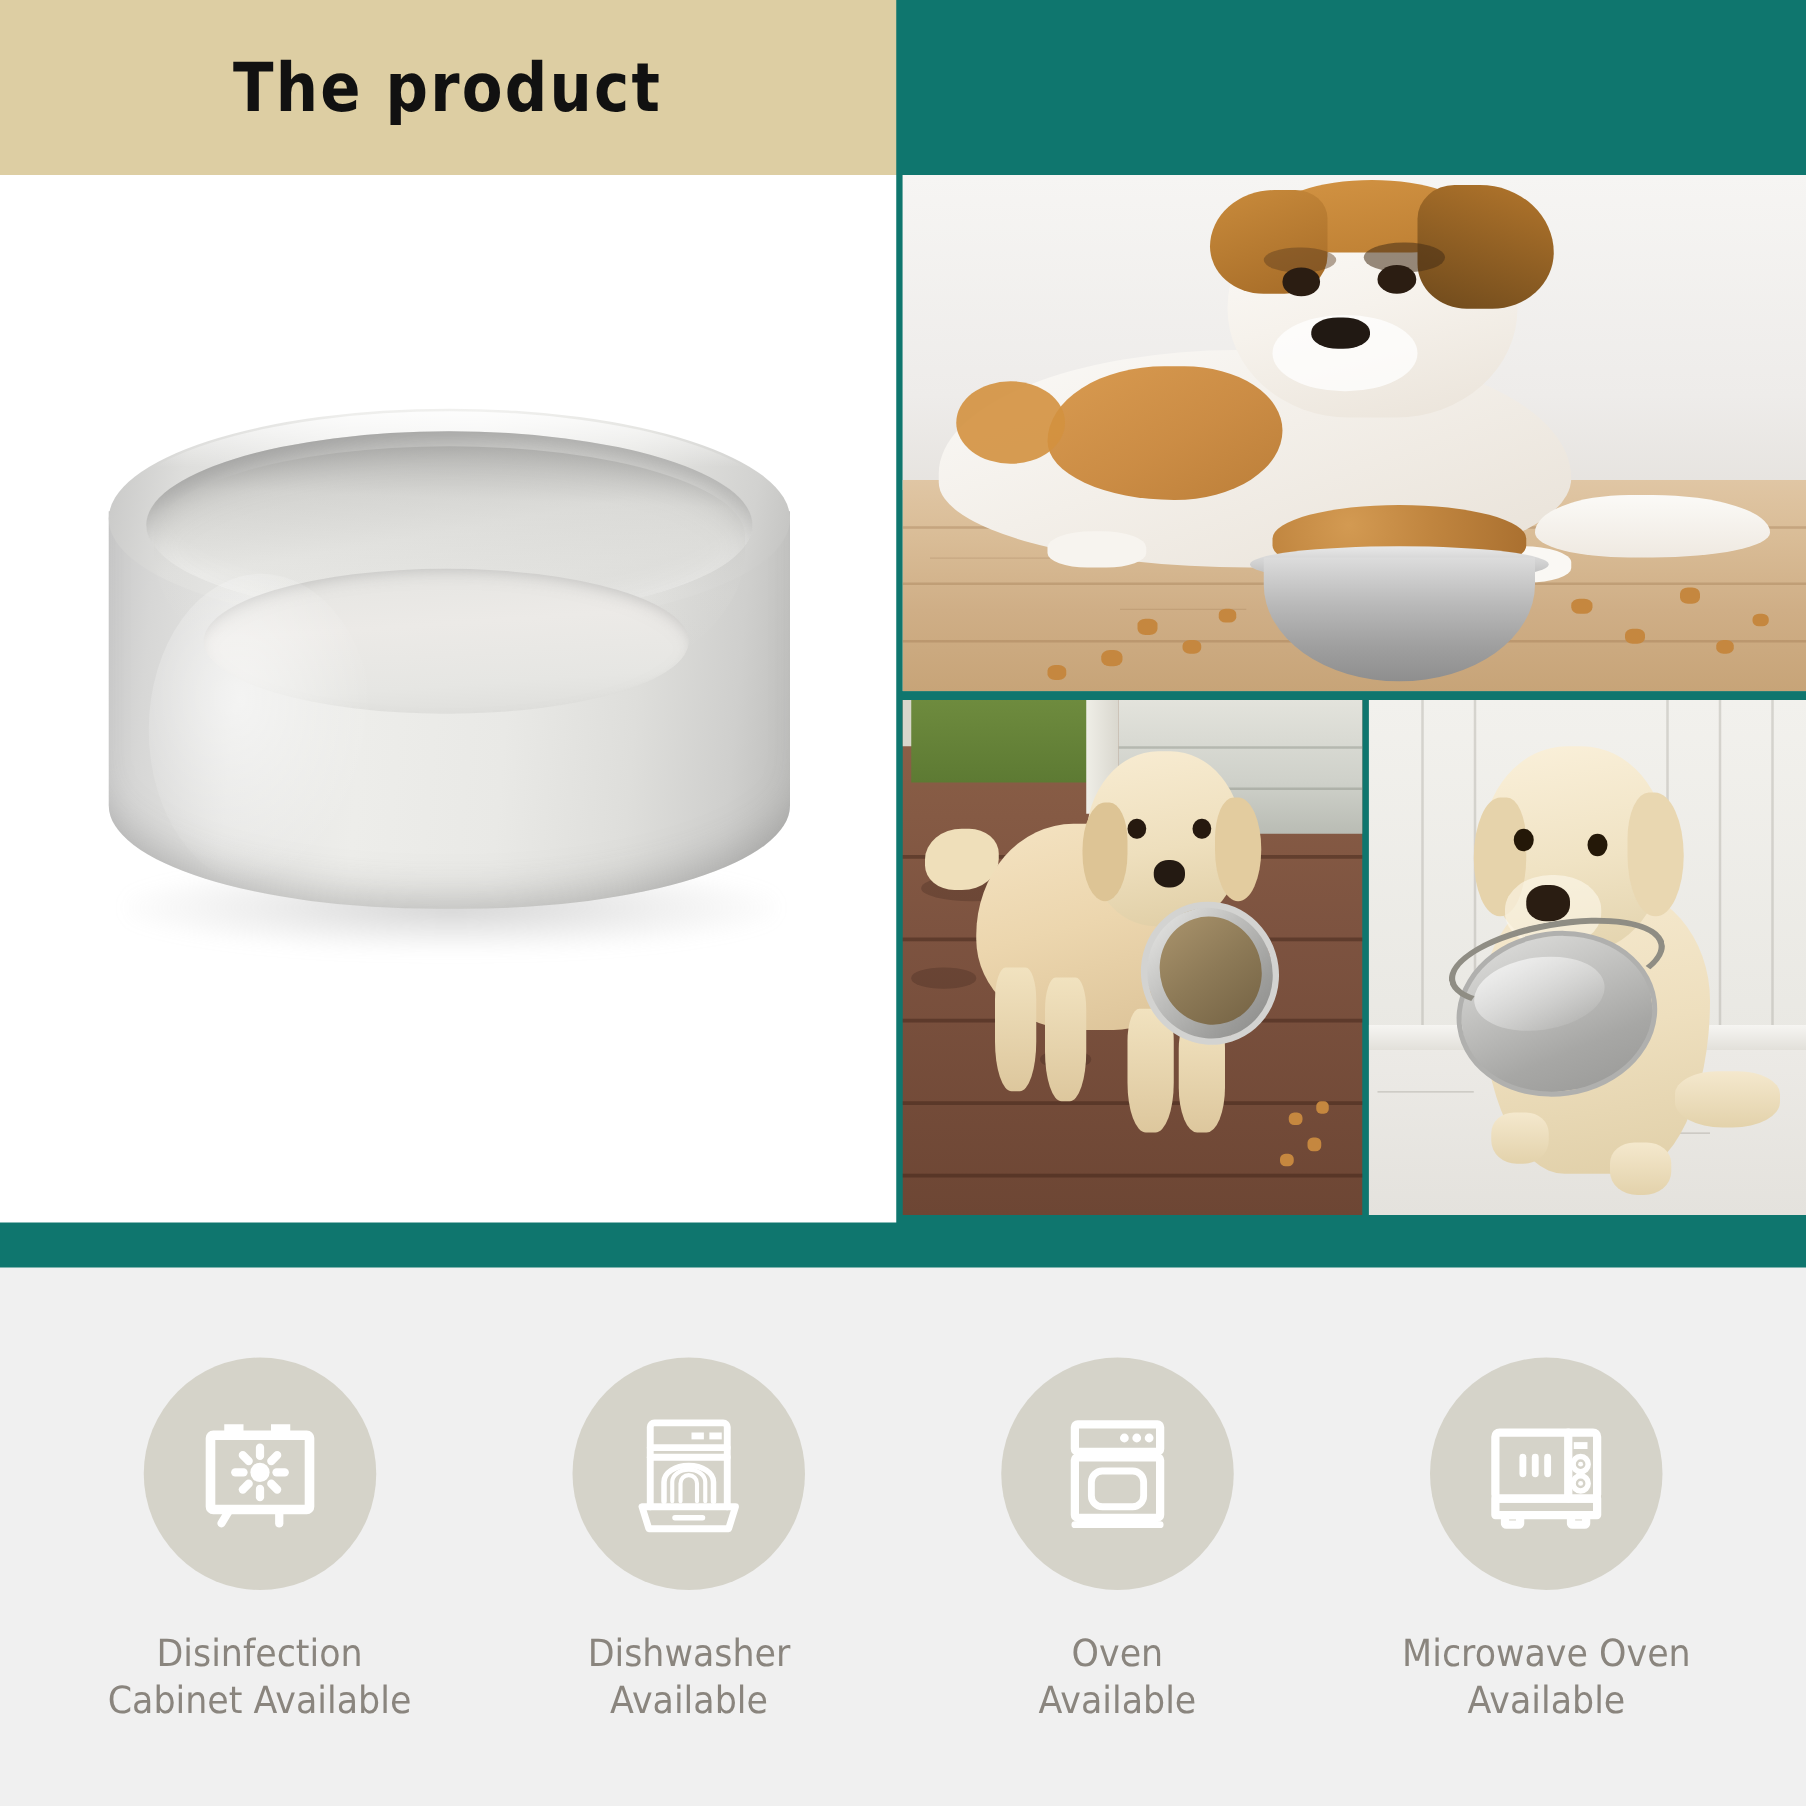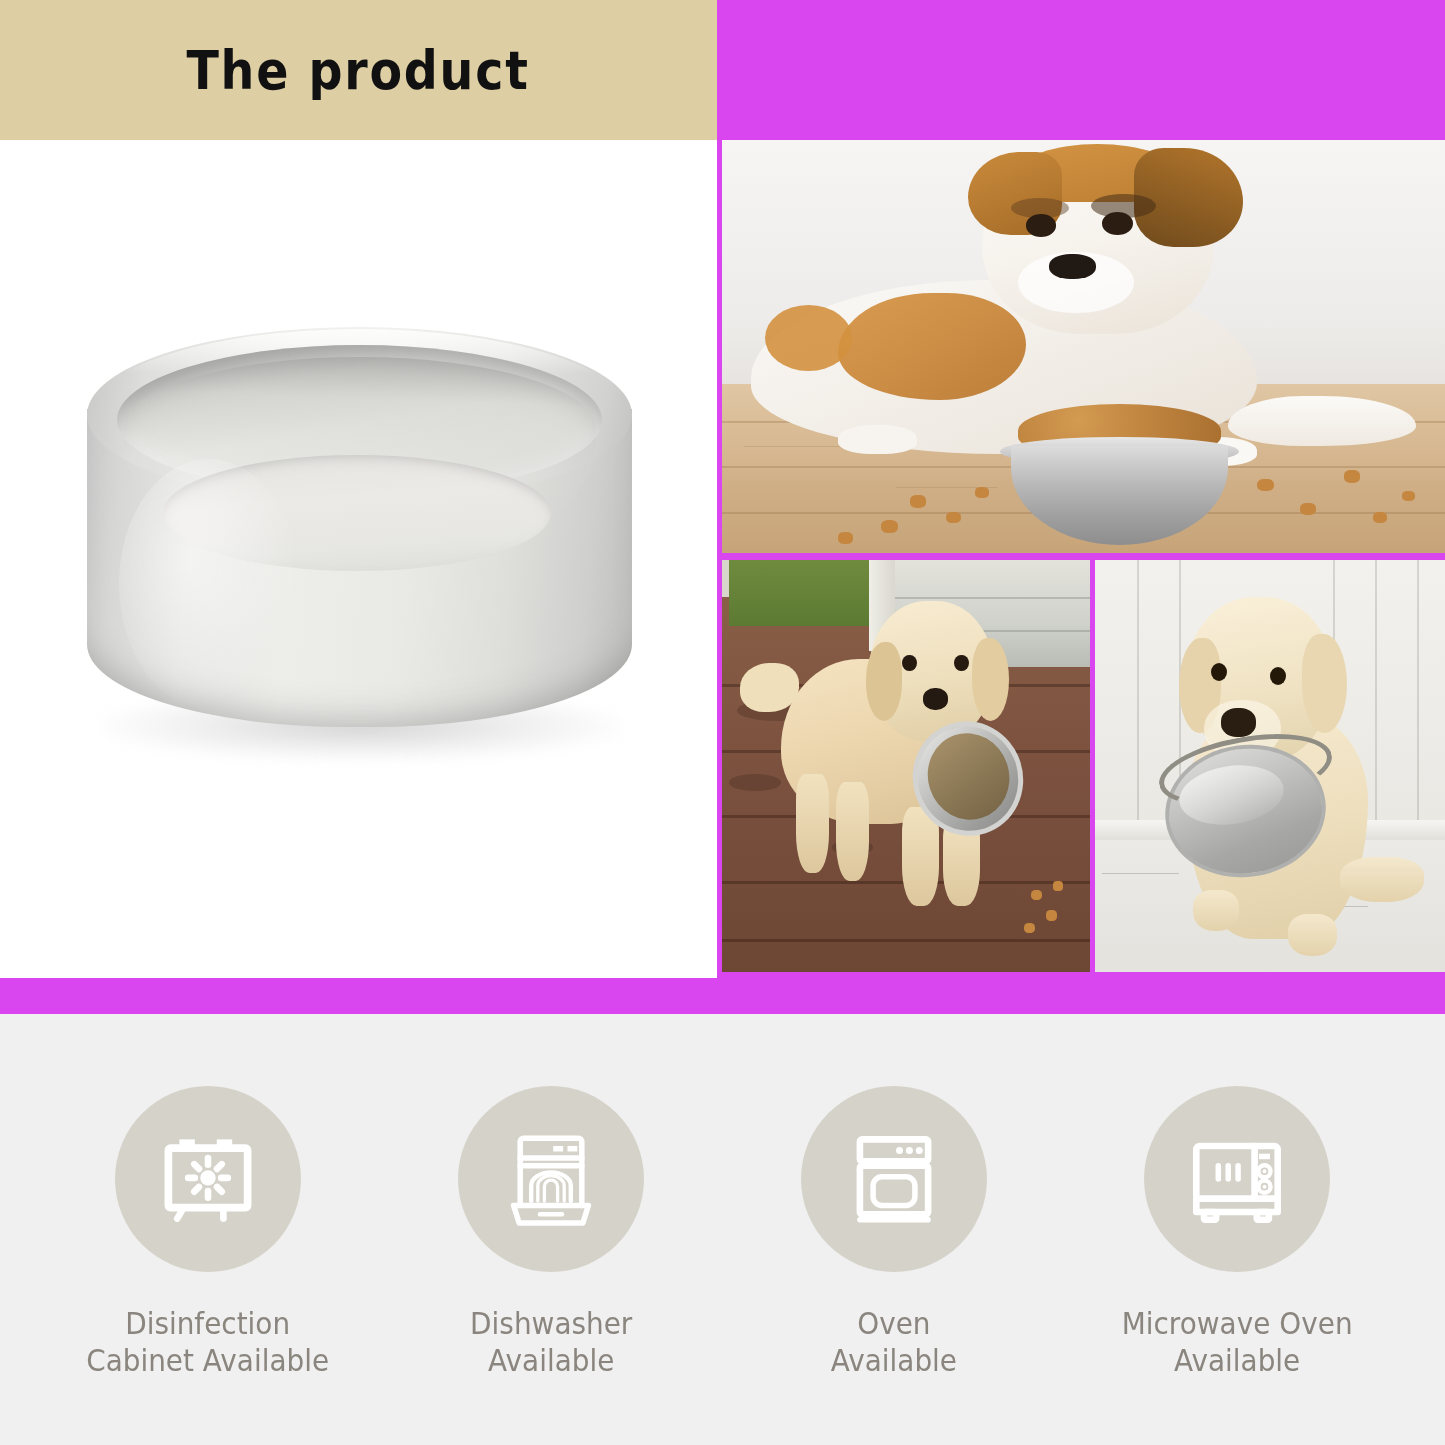--- a/index.html
+++ b/index.html
@@ -1,19 +1,19 @@
 <!DOCTYPE html>
 <html><head>
 <meta charset="utf-8">
 <style>
   * { margin:0; padding:0; box-sizing:border-box; }
   html,body { width:1445px; height:1445px; background:#ffffff; }
   body { font-family:"Liberation Sans", sans-serif; overflow:hidden; }
 
-  .page { position:relative; width:1445px; height:1445px; background:#d946ef; }
+  .page { position:relative; width:1445px; height:1445px; background:#0f766e; }
 
   
   .hdr-left {
     position:absolute; left:0; top:0; width:717px; height:140px;
     background:#ddceA3; background:#ddcea3;
     display:flex; align-items:center; justify-content:center;
   }
   .hdr-left-text {
     font-size:54px; font-weight:bold; color:#111111;
     letter-spacing:2px; font-family:"DejaVu Sans", sans-serif;

